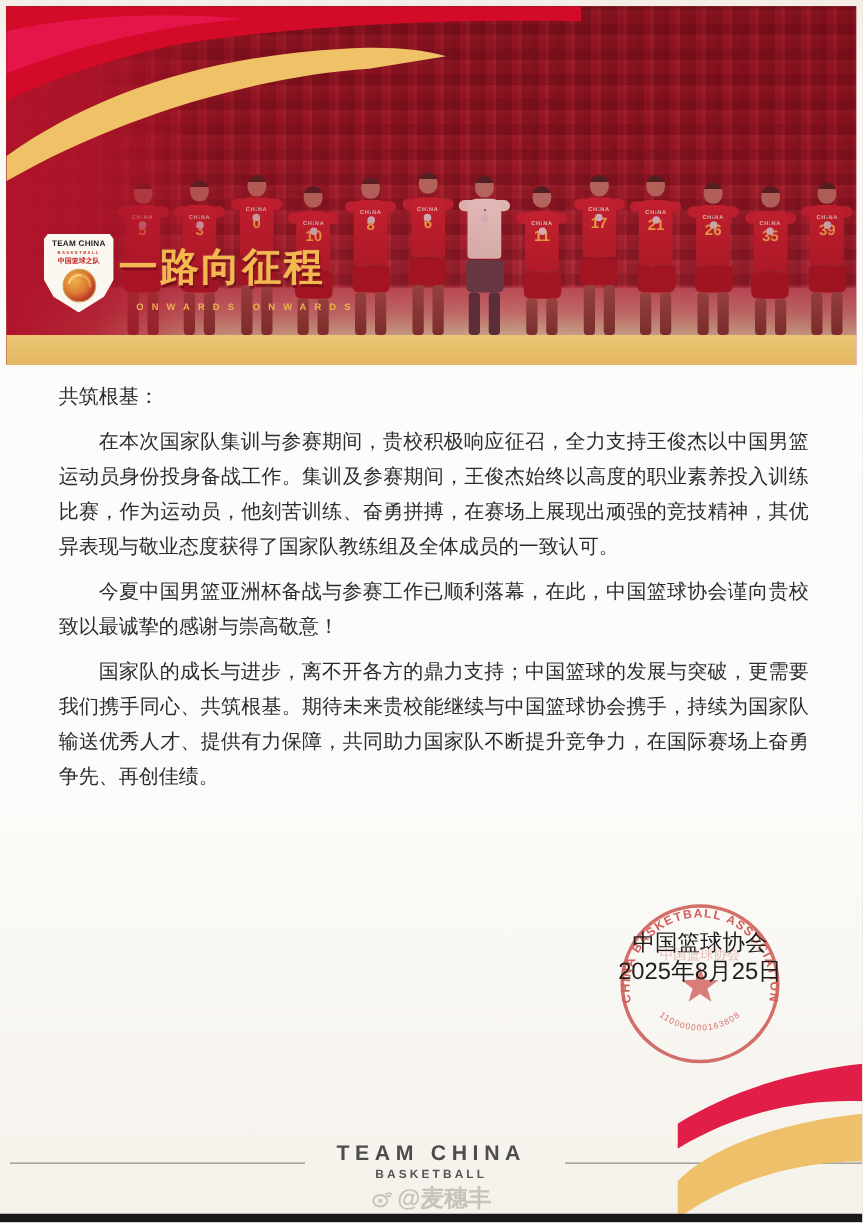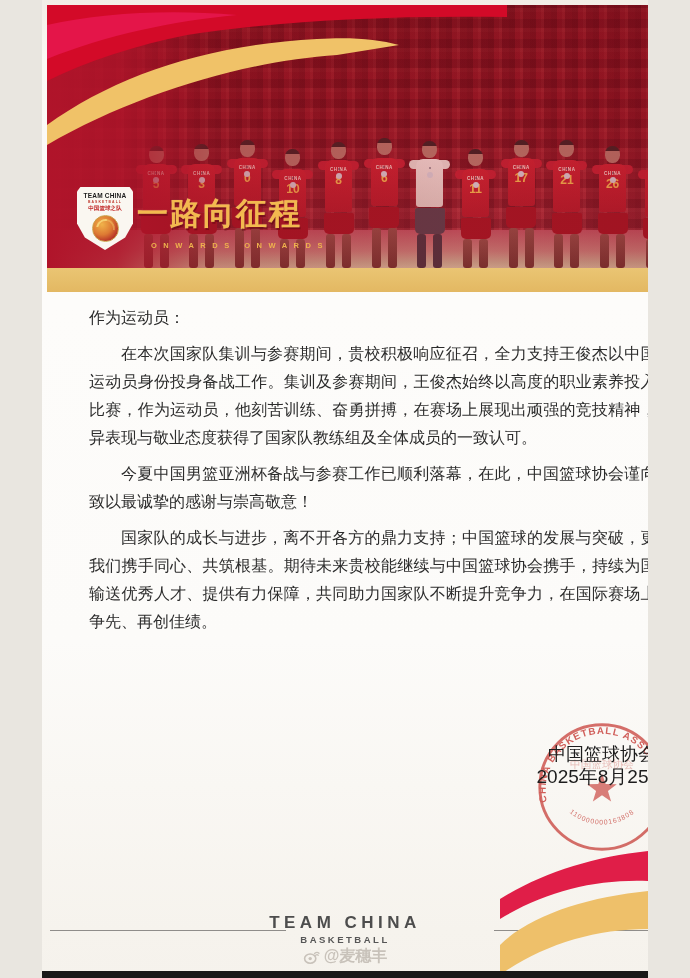--- a/index.html
+++ b/index.html
@@ -1,16 +1,16 @@
 <!DOCTYPE html>
 <html><head>
 <meta charset="utf-8">
 <style>
   html,body{margin:0;padding:0;background:#e9e6e0;}
-  .page{position:relative;width:606px;height:978px;margin:0 auto;overflow:hidden;
+  .page{position:relative;width:690px;height:978px;margin:0 auto;overflow:hidden;
     background:linear-gradient(180deg,#f2eee6 0px,#faf8f4 60px,#fdfcfa 300px,#fcfbf9 640px,#f6f3ed 930px,#f5f2ec 100%);
     font-family:"Liberation Sans","DejaVu Sans",sans-serif;}
   
   .banner{position:absolute;left:5px;top:5px;width:680px;height:287px;overflow:hidden;background:#a4131f;}
   .crowd{position:absolute;left:0;top:0;right:0;bottom:24px;
     background:
       repeating-linear-gradient(90deg,rgba(60,5,12,.32) 0 6px,rgba(125,22,32,.26) 6px 11px,rgba(170,70,70,.16) 11px 14px,rgba(70,8,15,.28) 14px 21px),
       repeating-linear-gradient(0deg,rgba(80,10,18,.38) 0 9px,rgba(140,30,40,.2) 9px 16px,rgba(185,85,85,.14) 16px 20px),
       linear-gradient(180deg,#7c0f18 0%,#8e141e 40%,#a32530 70%,#b2424c 100%);}
   .floor{position:absolute;left:0;bottom:24px;height:38px;right:0;
@@ -66,21 +66,21 @@
   .seal{position:absolute;left:492px;top:719px;width:136px;height:136px;z-index:2;opacity:.88;mix-blend-mode:multiply;}
   .sig{position:absolute;left:468px;top:744px;width:184px;text-align:center;z-index:3;color:#1d1d1d;}
   .sig-org{font-size:18px;line-height:20px;}
   .sig-date{font-size:19px;}
   
   .rule{position:absolute;top:930px;height:1px;background:#8f8d8a;z-index:1;}
   .rule-left{left:8px;width:236px;}
   .rule-right{left:452px;right:0;}
   .foot-team{position:absolute;left:0;right:0;top:913px;text-align:center;font-size:17px;letter-spacing:4.5px;color:#4d4d4d;font-weight:600;z-index:2;}
   .foot-sub{position:absolute;left:0;right:0;top:934px;text-align:center;font-size:9.5px;letter-spacing:2.5px;color:#565656;font-weight:700;z-index:2;}
-  .watermark{position:absolute;left:0;right:0;top:946px;text-align:center;font-size:16px;font-weight:700;color:#c8c2ba;z-index:2;}
+  .watermark{position:absolute;left:0;right:0;top:946px;text-align:center;font-size:19px;font-weight:700;color:#c8c2ba;z-index:2;}
   .watermark .wm-inner{display:inline-flex;align-items:center;gap:4px;}
   .corner-swoosh{position:absolute;right:0;top:843px;z-index:5;pointer-events:none;}
   .bottom-bar{position:absolute;left:0;right:0;bottom:0;height:7px;background:#181818;z-index:8;}
 </style>
 </head>
 <body>
 
 <div class="page">
 
   <div class="banner">
@@ -263,21 +263,21 @@
 
     <div class="title-block">
       <div class="banner-title">一路向征程</div>
       <div class="banner-subtitle">ONWARDS ONWARDS</div>
     </div>
 
     <div class="gold-strip"></div>
   </div>
 
   <div class="letter">
-    <div class="salutation">作为运动员：</div>
+    <div class="salutation">共筑根基：</div>
     <p>在本次国家队集训与参赛期间，贵校积极响应征召，全力支持王俊杰以中国男篮运动员身份投身备战工作。集训及参赛期间，王俊杰始终以高度的职业素养投入训练比赛，作为运动员，他刻苦训练、奋勇拼搏，在赛场上展现出顽强的竞技精神，其优异表现与敬业态度获得了国家队教练组及全体成员的一致认可。</p>
     <p>今夏中国男篮亚洲杯备战与参赛工作已顺利落幕，在此，中国篮球协会谨向贵校致以最诚挚的感谢与崇高敬意！</p>
     <p>国家队的成长与进步，离不开各方的鼎力支持；中国篮球的发展与突破，更需要我们携手同心、共筑根基。期待未来贵校能继续与中国篮球协会携手，持续为国家队输送优秀人才、提供有力保障，共同助力国家队不断提升竞争力，在国际赛场上奋勇争先、再创佳绩。</p>
   </div>
 
   <svg class="seal" viewBox="0 0 140 140">
     <defs>
       <path id="arcTop" d="M 13,84 A 58,58 0 1 1 127,84" fill="none"></path>
       <path id="arcBot" d="M 21,74 A 52,52 0 0 0 119,74" fill="none"></path>
     </defs>

